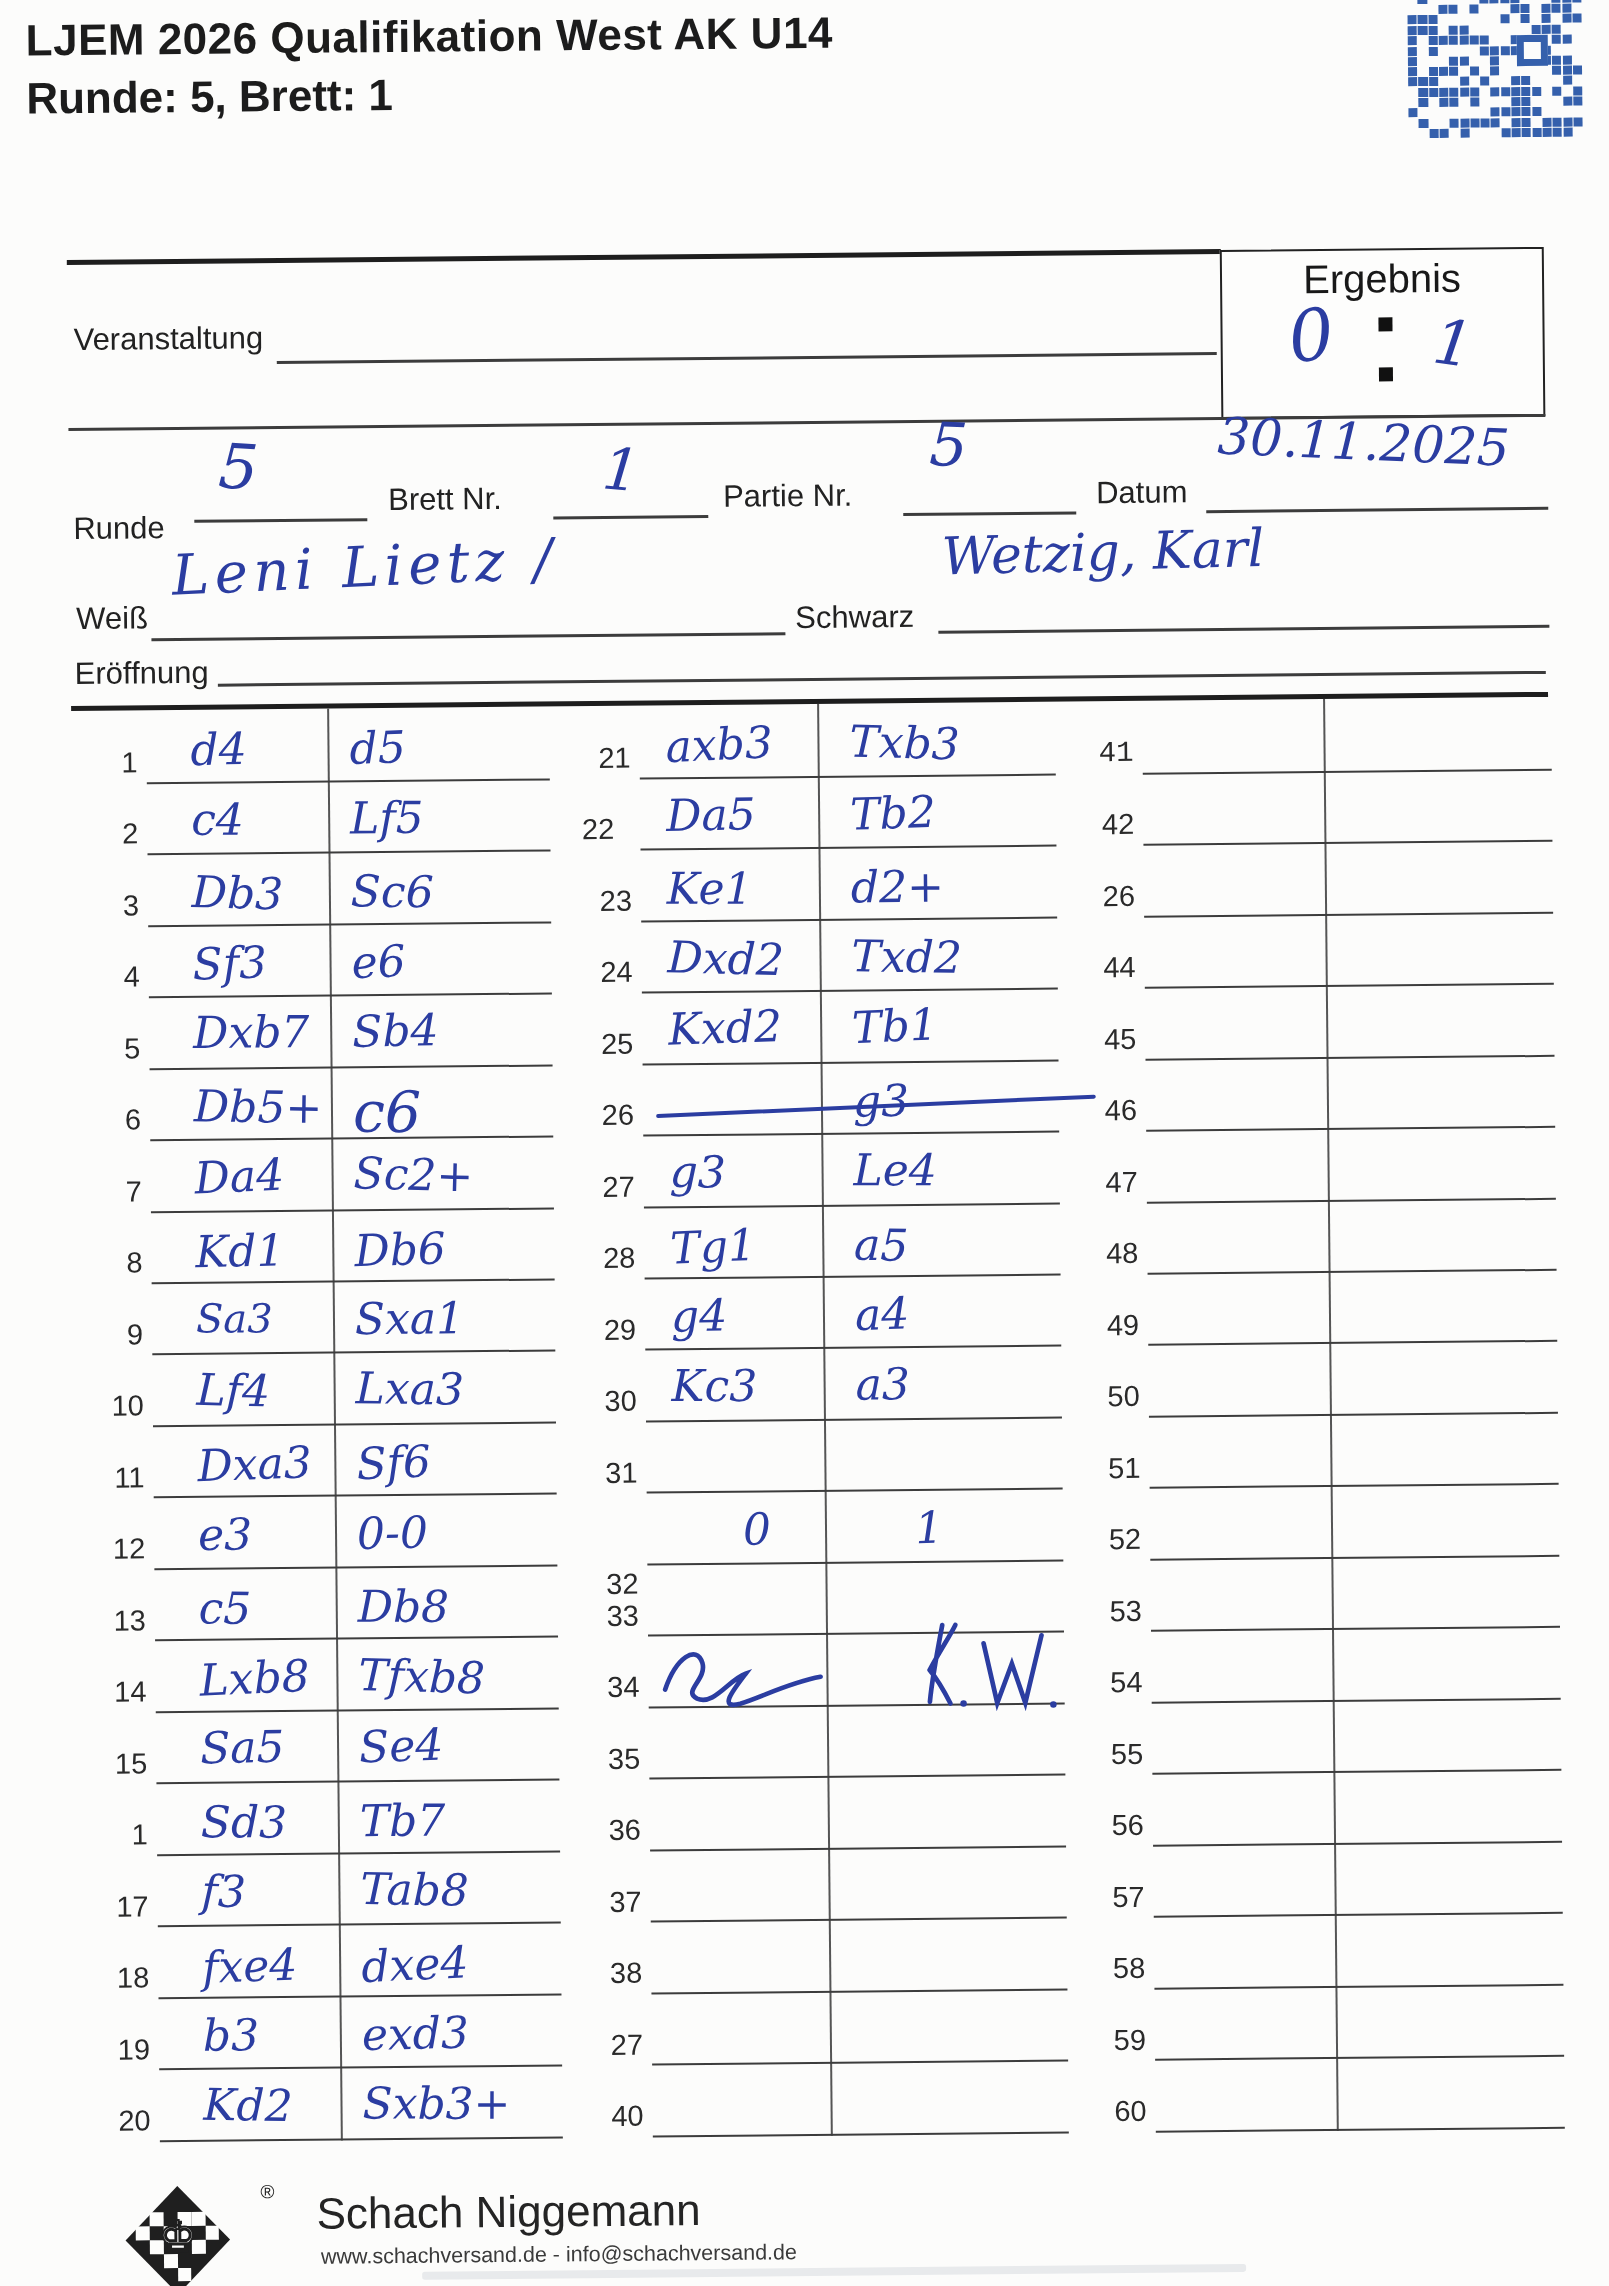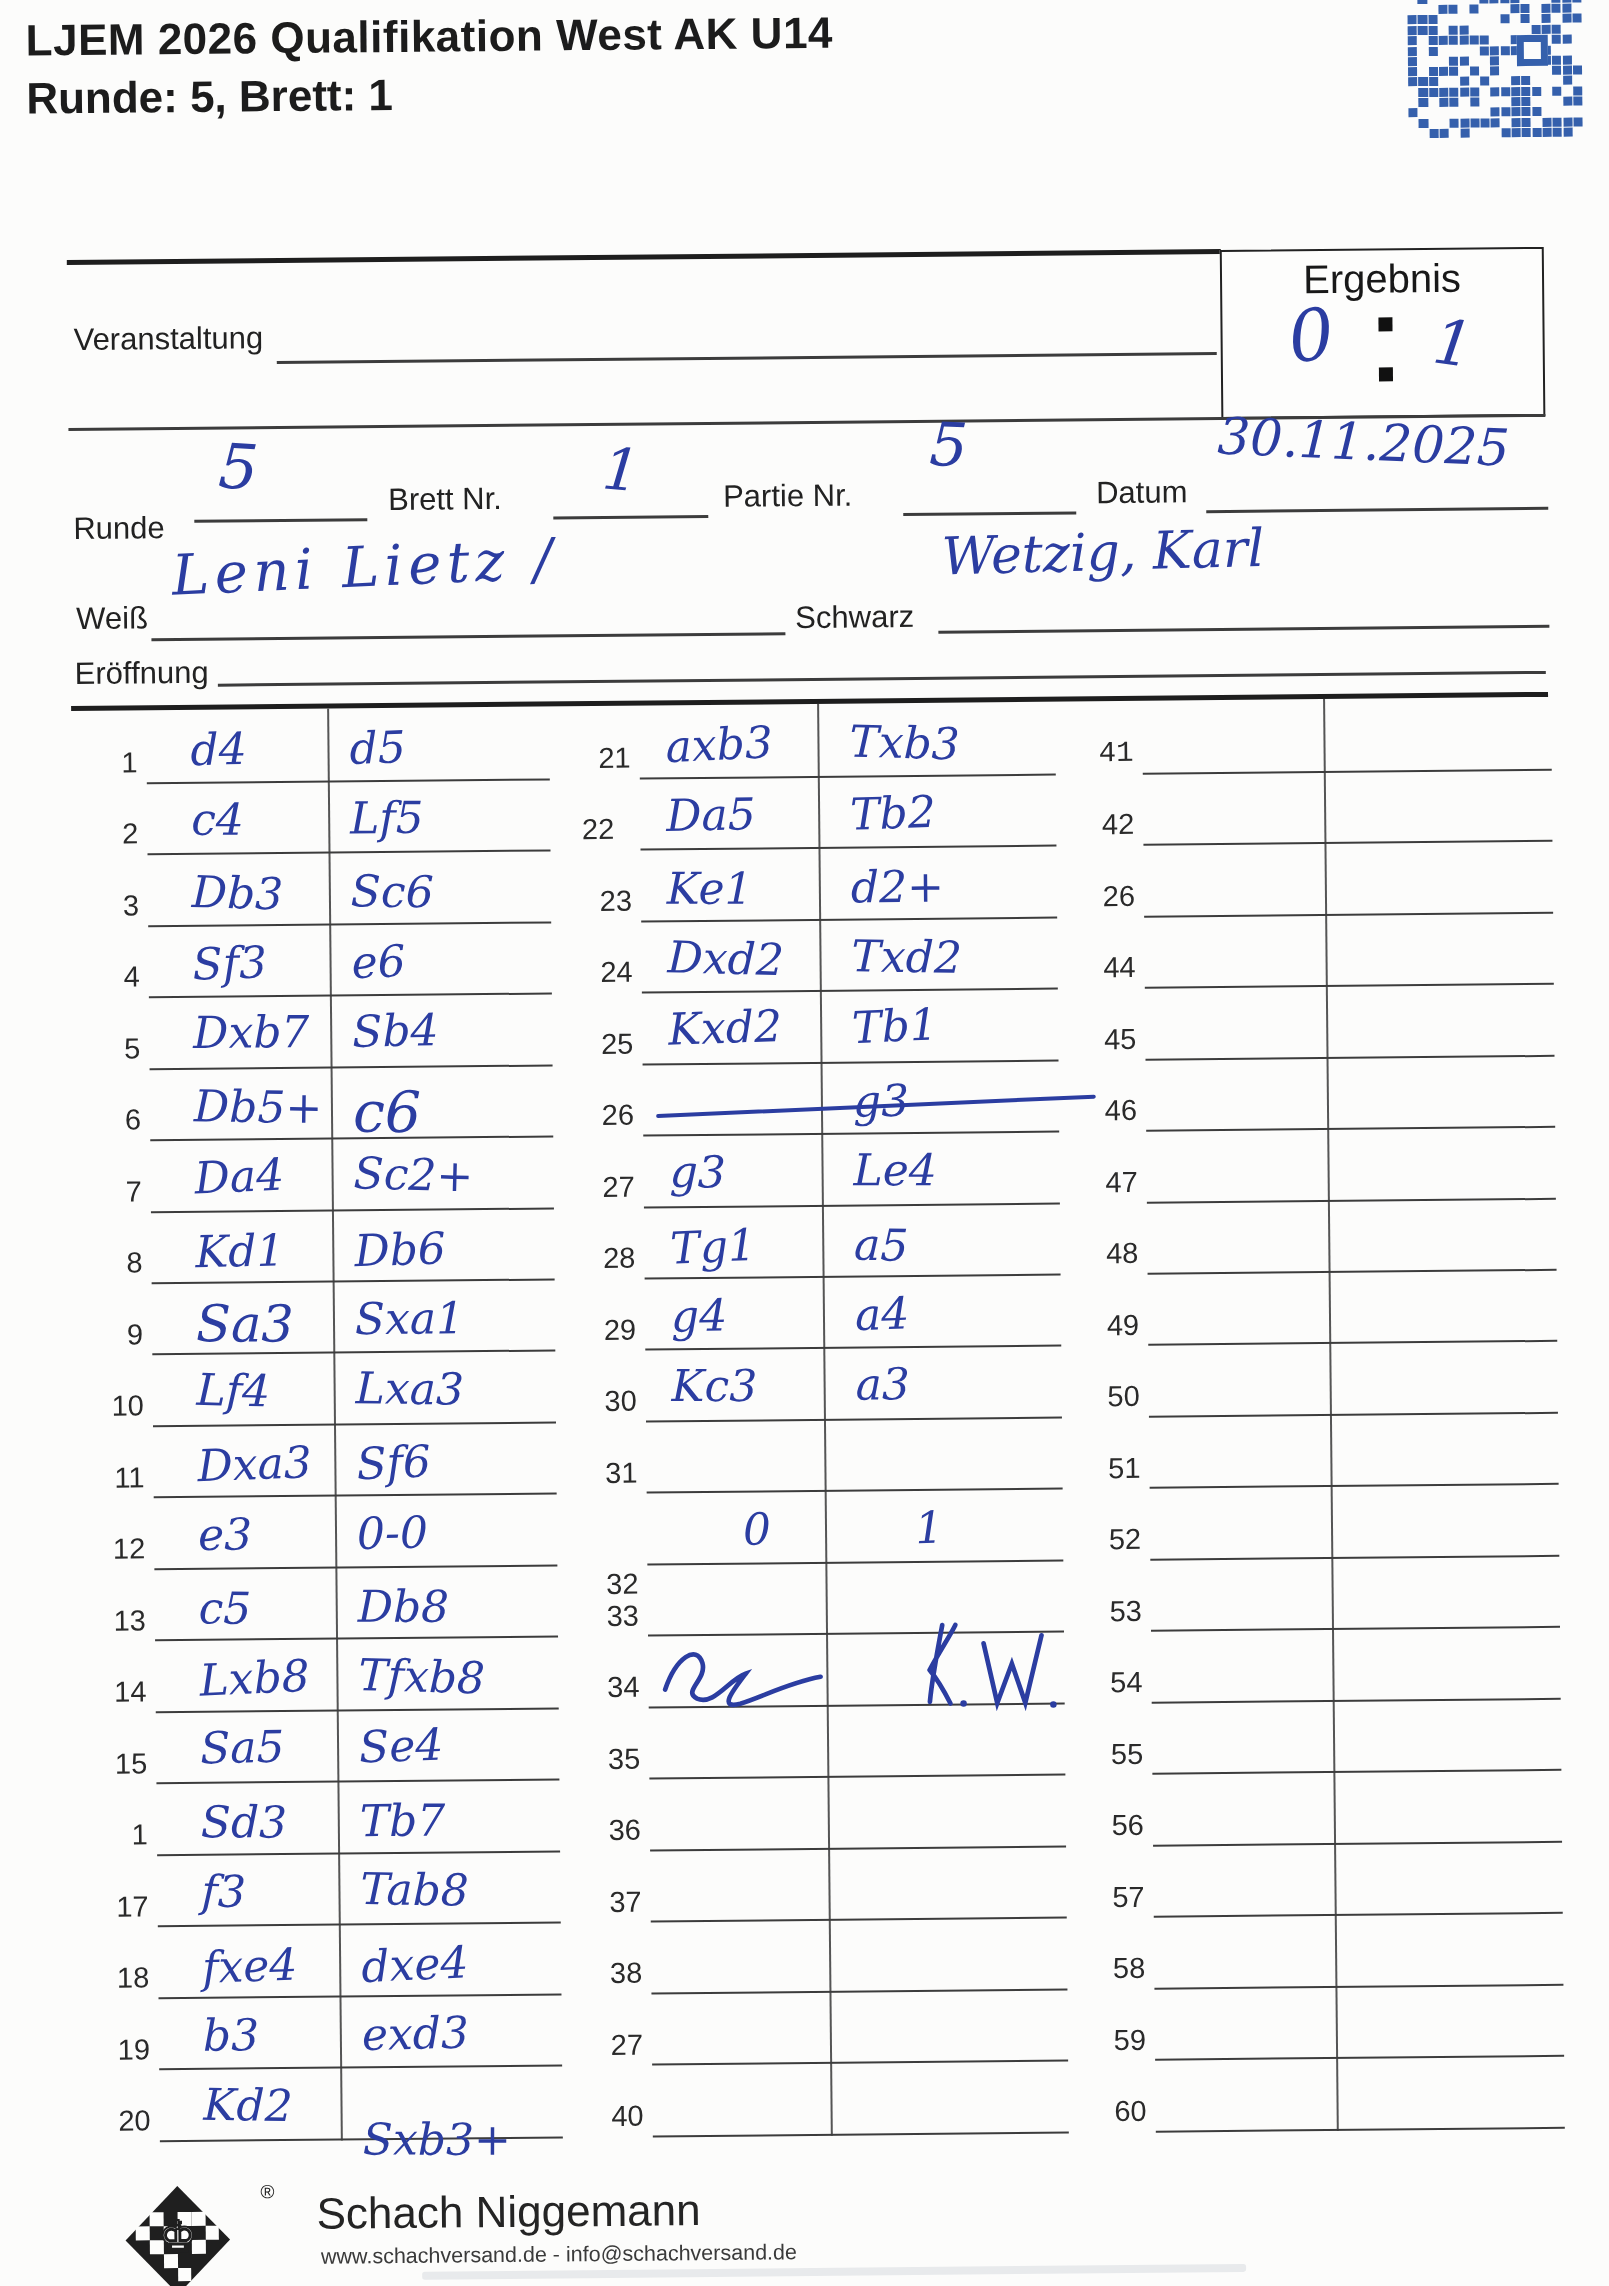--- a/index.html
+++ b/index.html
@@ -269,21 +269,21 @@
         <div class="rownum" style="left:73px;top:1176px;">7</div>
         <div class="mline" style="left:142px;top:1212px;width:403px;"></div>
         <div class="hw" style="left:186px;top:1157px;font-size:44px;transform:rotate(-2.0999999999999996deg) translateY(-0.9px);">Da4</div>
         <div class="hw" style="left:345px;top:1157px;font-size:44px;transform:rotate(2.0999999999999996deg) translateY(-0.9px);">Sc2+</div>
         <div class="rownum" style="left:73px;top:1247px;">8</div>
         <div class="mline" style="left:142px;top:1283px;width:403px;"></div>
         <div class="hw" style="left:186px;top:1229px;font-size:44px;transform:rotate(-0.7deg) translateY(1.9px);">Kd1</div>
         <div class="hw" style="left:345px;top:1229px;font-size:44px;transform:rotate(-1.4deg) translateY(1.9px);">Db6</div>
         <div class="rownum" style="left:73px;top:1319px;">9</div>
         <div class="mline" style="left:142px;top:1354px;width:403px;"></div>
-        <div class="hw" style="left:186px;top:1300px;font-size:51px;transform:rotate(0.7deg) translateY(0px);">Sa3</div>
+        <div class="hw" style="left:186px;top:1300px;font-size:40px;transform:rotate(0.7deg) translateY(0px);">Sa3</div>
         <div class="hw" style="left:345px;top:1300px;font-size:44px;transform:rotate(0deg) translateY(0px);">Sxa1</div>
         <div class="rownum" style="left:73px;top:1390px;">10</div>
         <div class="mline" style="left:142px;top:1426px;width:403px;"></div>
         <div class="hw" style="left:186px;top:1372px;font-size:44px;transform:rotate(2.0999999999999996deg) translateY(-1.9px);">Lf4</div>
         <div class="hw" style="left:345px;top:1372px;font-size:44px;transform:rotate(1.4deg) translateY(-1.9px);">Lxa3</div>
         <div class="rownum" style="left:73px;top:1462px;">11</div>
         <div class="mline" style="left:142px;top:1497px;width:403px;"></div>
         <div class="hw" style="left:186px;top:1443px;font-size:44px;transform:rotate(-1.4deg) translateY(0.9px);">Dxa3</div>
         <div class="hw" style="left:345px;top:1443px;font-size:44px;transform:rotate(-2.0999999999999996deg) translateY(0.9px);">Sf6</div>
         <div class="rownum" style="left:73px;top:1533px;">12</div>
@@ -314,21 +314,21 @@
         <div class="mline" style="left:142px;top:1998px;width:403px;"></div>
         <div class="hw" style="left:186px;top:1944px;font-size:44px;transform:rotate(-1.4deg) translateY(1.9px);">fxe4</div>
         <div class="hw" style="left:345px;top:1944px;font-size:44px;transform:rotate(-2.0999999999999996deg) translateY(1.9px);">dxe4</div>
         <div class="rownum" style="left:73px;top:2034px;">19</div>
         <div class="mline" style="left:142px;top:2069px;width:403px;"></div>
         <div class="hw" style="left:186px;top:2015px;font-size:44px;transform:rotate(0deg) translateY(0px);">b3</div>
         <div class="hw" style="left:345px;top:2015px;font-size:44px;transform:rotate(-0.7deg) translateY(0px);">exd3</div>
         <div class="rownum" style="left:73px;top:2105px;">20</div>
         <div class="mline" style="left:142px;top:2141px;width:403px;"></div>
         <div class="hw" style="left:186px;top:2087px;font-size:44px;transform:rotate(1.4deg) translateY(-1.9px);">Kd2</div>
-        <div class="hw" style="left:345px;top:2087px;font-size:44px;transform:rotate(0.7deg) translateY(-1.9px);margin-top:36px;">Sxb3+</div>
+        <div class="hw" style="left:345px;top:2087px;font-size:44px;transform:rotate(0.7deg) translateY(-1.9px);">Sxb3+</div>
         <div class="vdiv" style="left:813px;top:711px;height:1432px;"></div>
         <div class="rownum" style="left:566px;top:747px;">21</div>
         <div class="mline" style="left:635px;top:783px;width:416px;"></div>
         <div class="hw" style="left:661px;top:728px;font-size:44px;transform:rotate(-2.0999999999999996deg) translateY(0.9px);">axb3</div>
         <div class="hw" style="left:845px;top:728px;font-size:44px;transform:rotate(2.0999999999999996deg) translateY(0.9px);">Txb3</div>
         <div class="rownum" style="left:549px;top:818px;">22</div>
         <div class="mline" style="left:635px;top:854px;width:416px;"></div>
         <div class="hw" style="left:661px;top:800px;font-size:44px;transform:rotate(-0.7deg) translateY(-0.9px);">Da5</div>
         <div class="hw" style="left:845px;top:800px;font-size:44px;transform:rotate(-1.4deg) translateY(-0.9px);">Tb2</div>
         <div class="rownum" style="left:566px;top:890px;">23</div>

